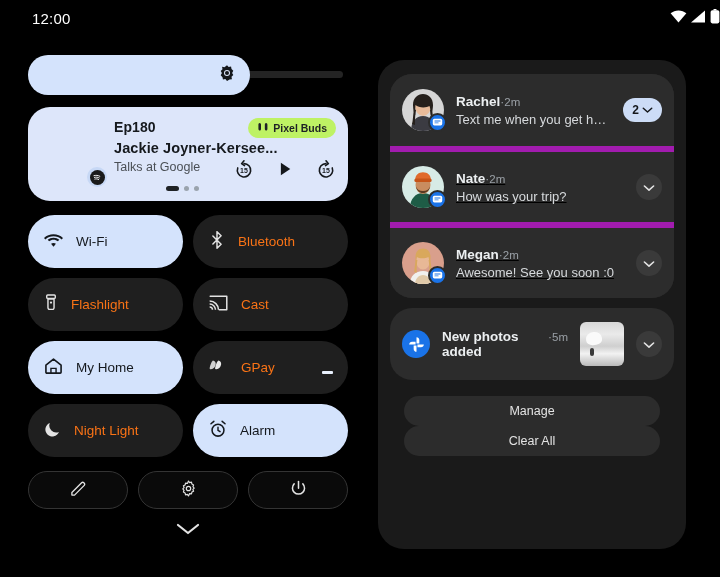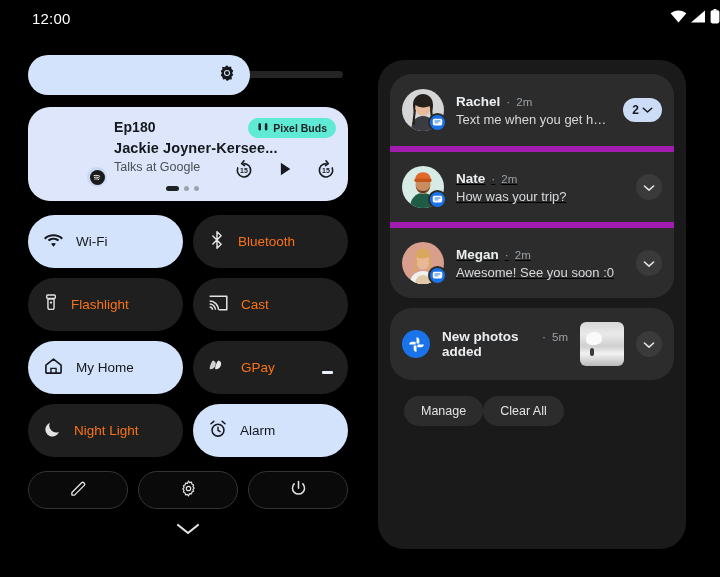--- a/index.html
+++ b/index.html
@@ -58,21 +58,21 @@
   .spotify-dot {
     width: 15px; height: 15px; border-radius: 50%; background: #1a1a1a;
     display: flex; align-items: center; justify-content: center;
   }
   .media-body { margin-left: 74px; position: relative; height: 100%; }
   .media-ep { font-size: 14px; font-weight: 700; color: #15191d; letter-spacing: .1px; }
   .media-title { font-size: 14.5px; font-weight: 700; color: #15191d; margin-top: 5px; letter-spacing: .1px; }
   .media-sub { font-size: 12.5px; color: #4a4f55; margin-top: 4px; }
   .buds-chip {
     position: absolute; right: 0; top: -1px; height: 20px;
-    background: #5eead4; border-radius: 11px;
+    background: #bef264; border-radius: 11px;
     display: flex; align-items: center; gap: 4px; padding: 0 9px;
     font-size: 10.5px; font-weight: 700; color: #1e2125;
   }
   .media-controls {
     position: absolute; right: 0; bottom: 6px;
     display: flex; align-items: center; gap: 22px;
   }
   .dots { position: absolute; left: 52px; bottom: -2px; display: flex; align-items: center; gap: 5px; }
   .dot { width: 5px; height: 5px; border-radius: 3px; background: #9aa3ad; }
   .dot.active { width: 13px; background: #1f2225; }
@@ -125,21 +125,21 @@
   .notif + .notif { border-top: 6px solid #a21caf; text-decoration: underline; }
   .avatar-wrap { position: relative; width: 42px; height: 42px; flex: 0 0 42px; }
   .avatar { width: 42px; height: 42px; border-radius: 50%; overflow: hidden; position: relative; }
   .msg-badge {
     position: absolute; right: -3px; bottom: -1px; width: 19px; height: 19px;
     border-radius: 50%; background: #1a73e8;
     display: flex; align-items: center; justify-content: center;
     border: 2px solid #2c2c2c;
   }
   .notif-text { flex: 1; min-width: 0; }
-  .notif-head { display: flex; align-items: baseline; gap: 6px; }
+  .notif-head { display: flex; align-items: baseline; }
   .notif-name { font-size: 13.5px; font-weight: 700; color: #eceff1; }
   .notif-sep { color: #9aa0a6; font-size: 12px; }
   .notif-time { font-size: 11.5px; color: #9aa0a6; }
   .notif-msg { font-size: 13px; color: #d6d9dc; margin-top: 3px; white-space: nowrap; overflow: hidden; text-overflow: ellipsis; }
   .expand-btn {
     width: 26px; height: 26px; border-radius: 50%; background: #3a3a3a;
     display: flex; align-items: center; justify-content: center; flex: 0 0 26px;
   }
   .count-pill {
     height: 24px; border-radius: 13px; background: #ccdcf6;
@@ -159,22 +159,23 @@
   }
   .photos-thumb:before {
     content:""; position:absolute; left:6px; top:10px; width:16px; height:13px;
     background:#fafafa; border-radius:50% 50% 40% 40%; transform: rotate(-6deg);
   }
   .photos-thumb:after {
     content:""; position:absolute; left:10px; bottom:10px; width:4px; height:8px;
     background:#3a3a3a; border-radius:2px;
   }
   .notif-actions {
-    margin-top: 16px; display: flex; justify-content: flex-start;
+    margin-top: 16px; display: flex; justify-content: space-between;
     padding: 0 14px;
+    flex-direction: column;
   }
   .notif-action-btn {
     height: 30px; border-radius: 16px; background: #2c2c2c;
     display: flex; align-items: center; justify-content: center;
     padding: 0 17px; font-size: 12.5px; color: #e3e3e3;
   }
 </style>
 </head>
 <body>
 

